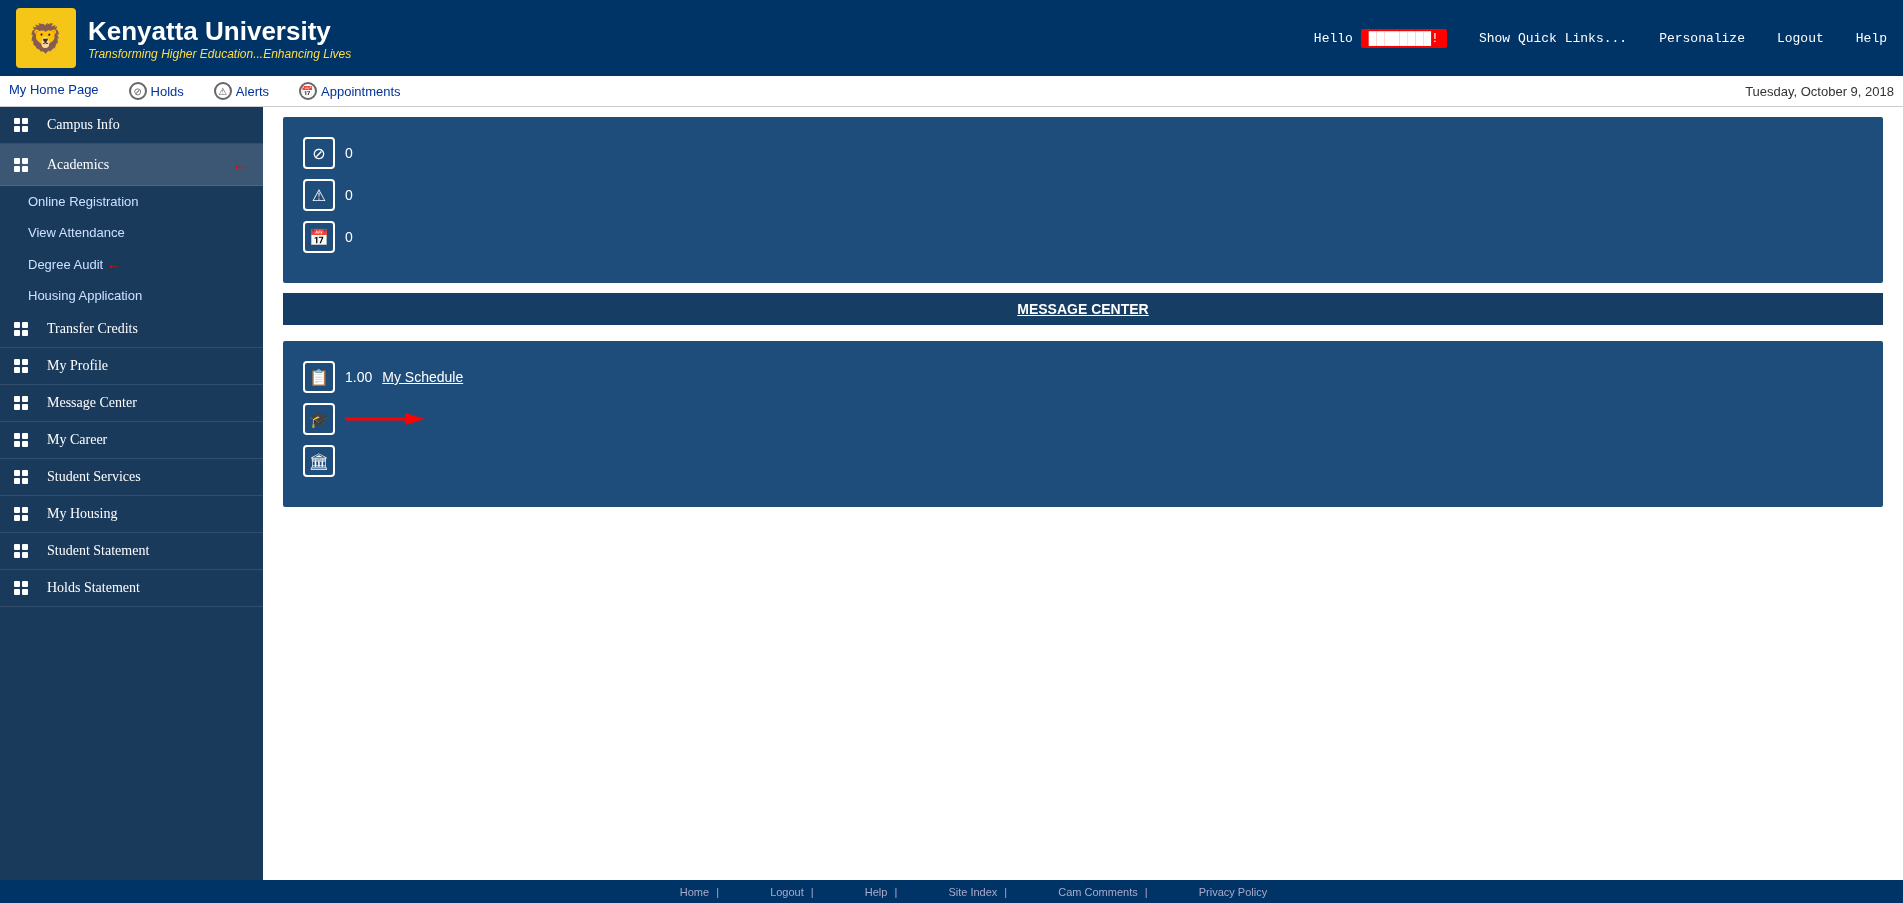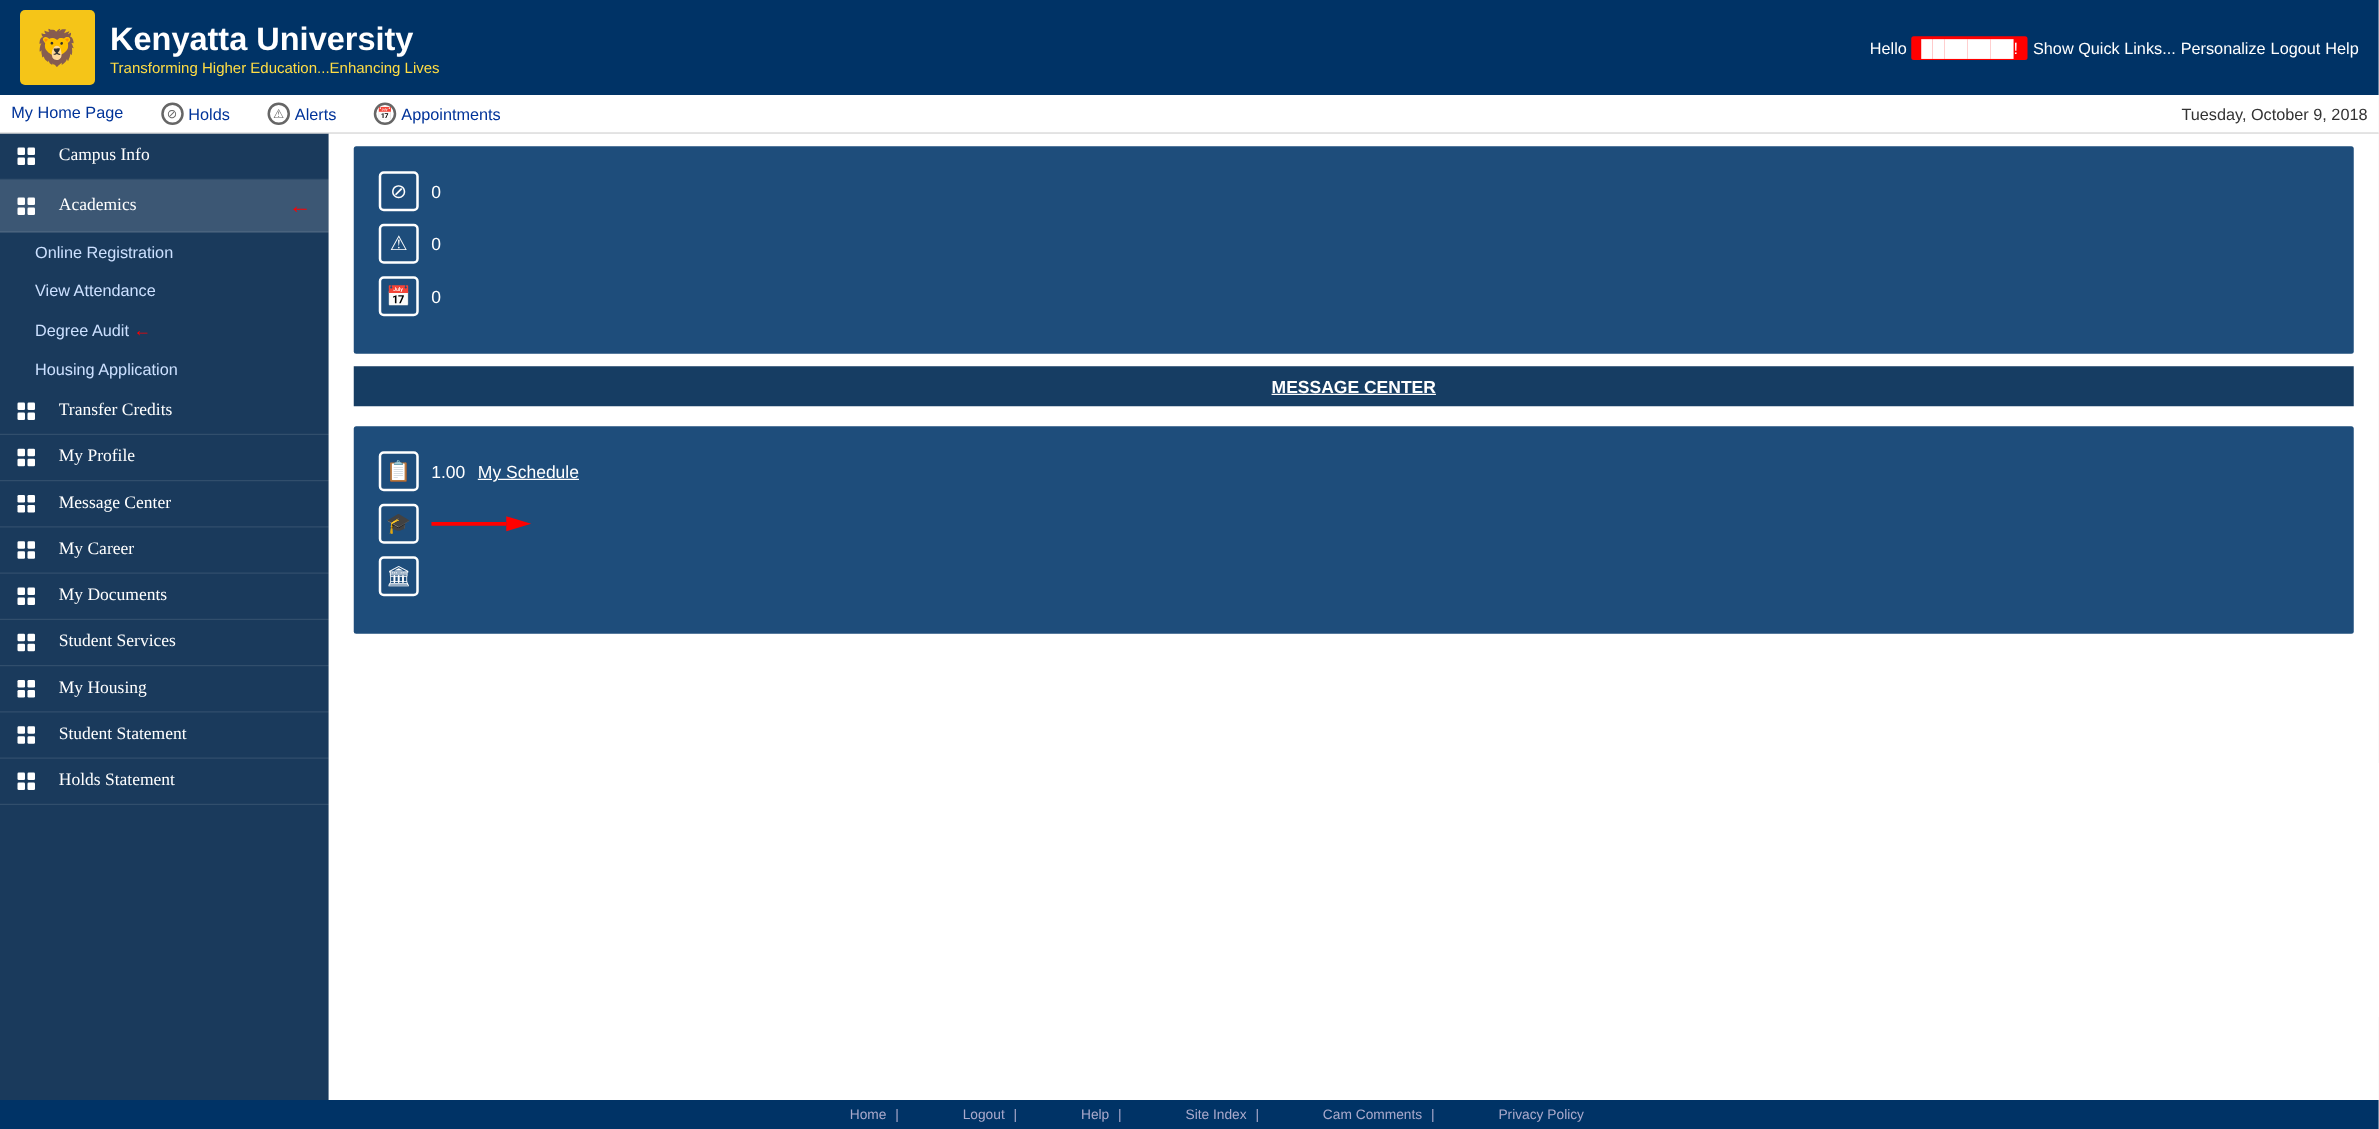--- a/index.html
+++ b/index.html
@@ -31,28 +31,30 @@
     }
     #header-title-block {}
     #header-title {
       color: white;
       font-size: 26px;
       font-weight: bold;
     }
     #header-subtitle {
       color: #ffdd44;
       font-size: 12px;
+      font-style: italic;
       text-align: center;
     }
     #header-right {
       display: flex;
       align-items: center;
-      gap: 4px;
+      gap: 32px;
       color: white;
       font-size: 13px;
+      font-family: Liberation Mono, monospace;
     }
     #header-right a, #header-right span {
       color: white;
       text-decoration: none;
       cursor: pointer;
     }
     #hello-text { color: white; }
     #hello-name {
       background: red;
       color: white;
@@ -319,29 +321,20 @@
     <div class="sidebar-item">
       <div class="sidebar-grid-icon">
         <span></span>
           <span></span>
           <span></span>
           <span></span>
       </div>
       <span>My Career</span>
     </div>
 
-    <div class="sidebar-item">
-      <div class="sidebar-grid-icon">
-        <span></span>
-          <span></span>
-          <span></span>
-          <span></span>
-      </div>
-      <span>My Documents</span>
-    </div>
 
     <div class="sidebar-item">
       <div class="sidebar-grid-icon">
         <span></span>
           <span></span>
           <span></span>
           <span></span>
       </div>
       <span>Student Services</span>
     </div>

